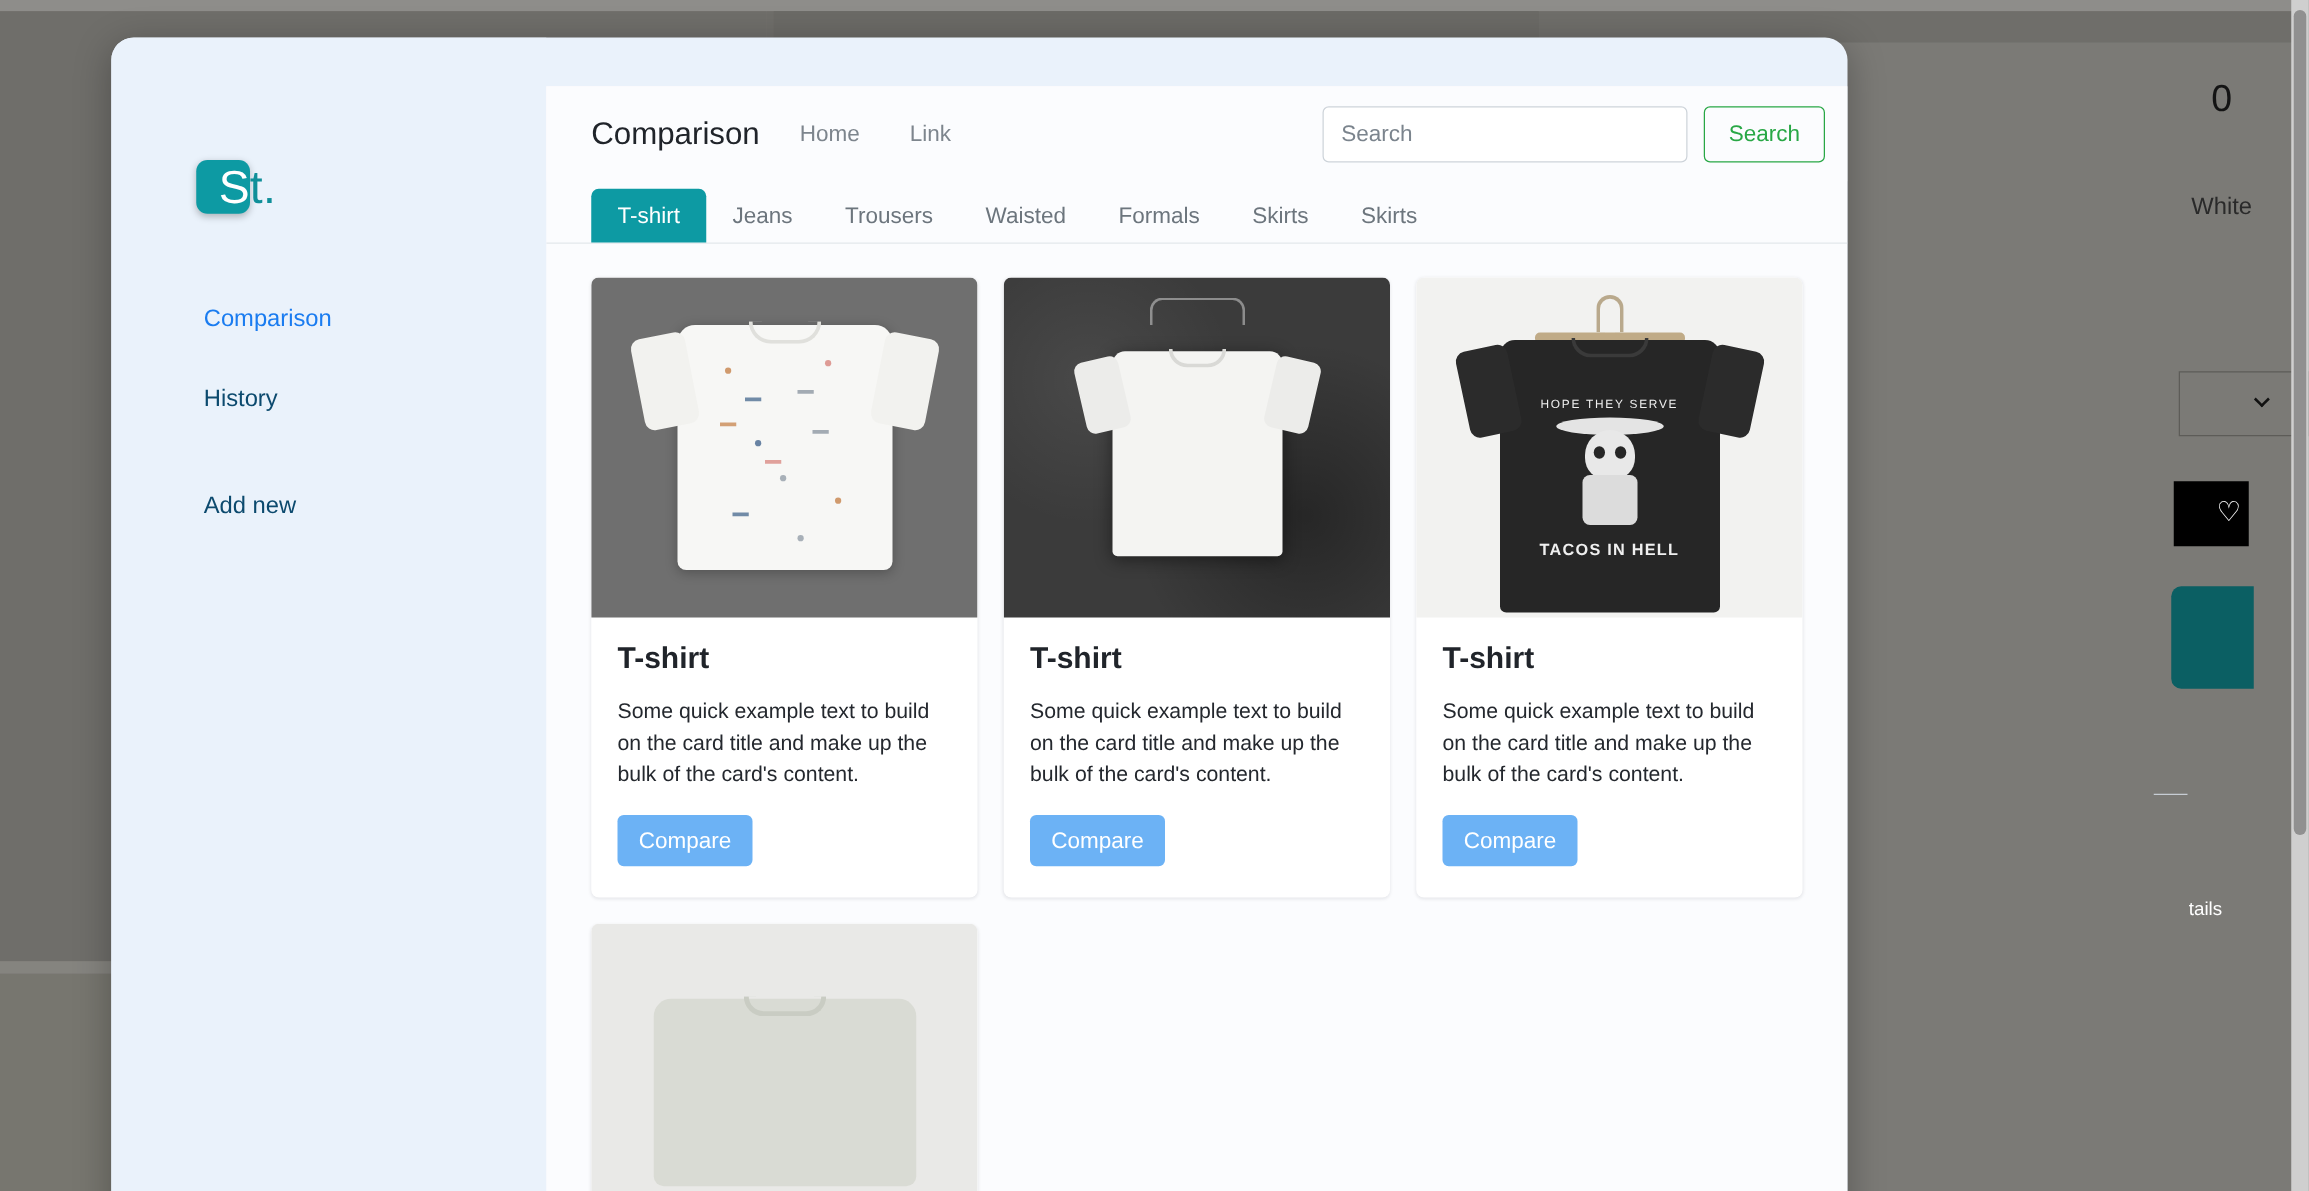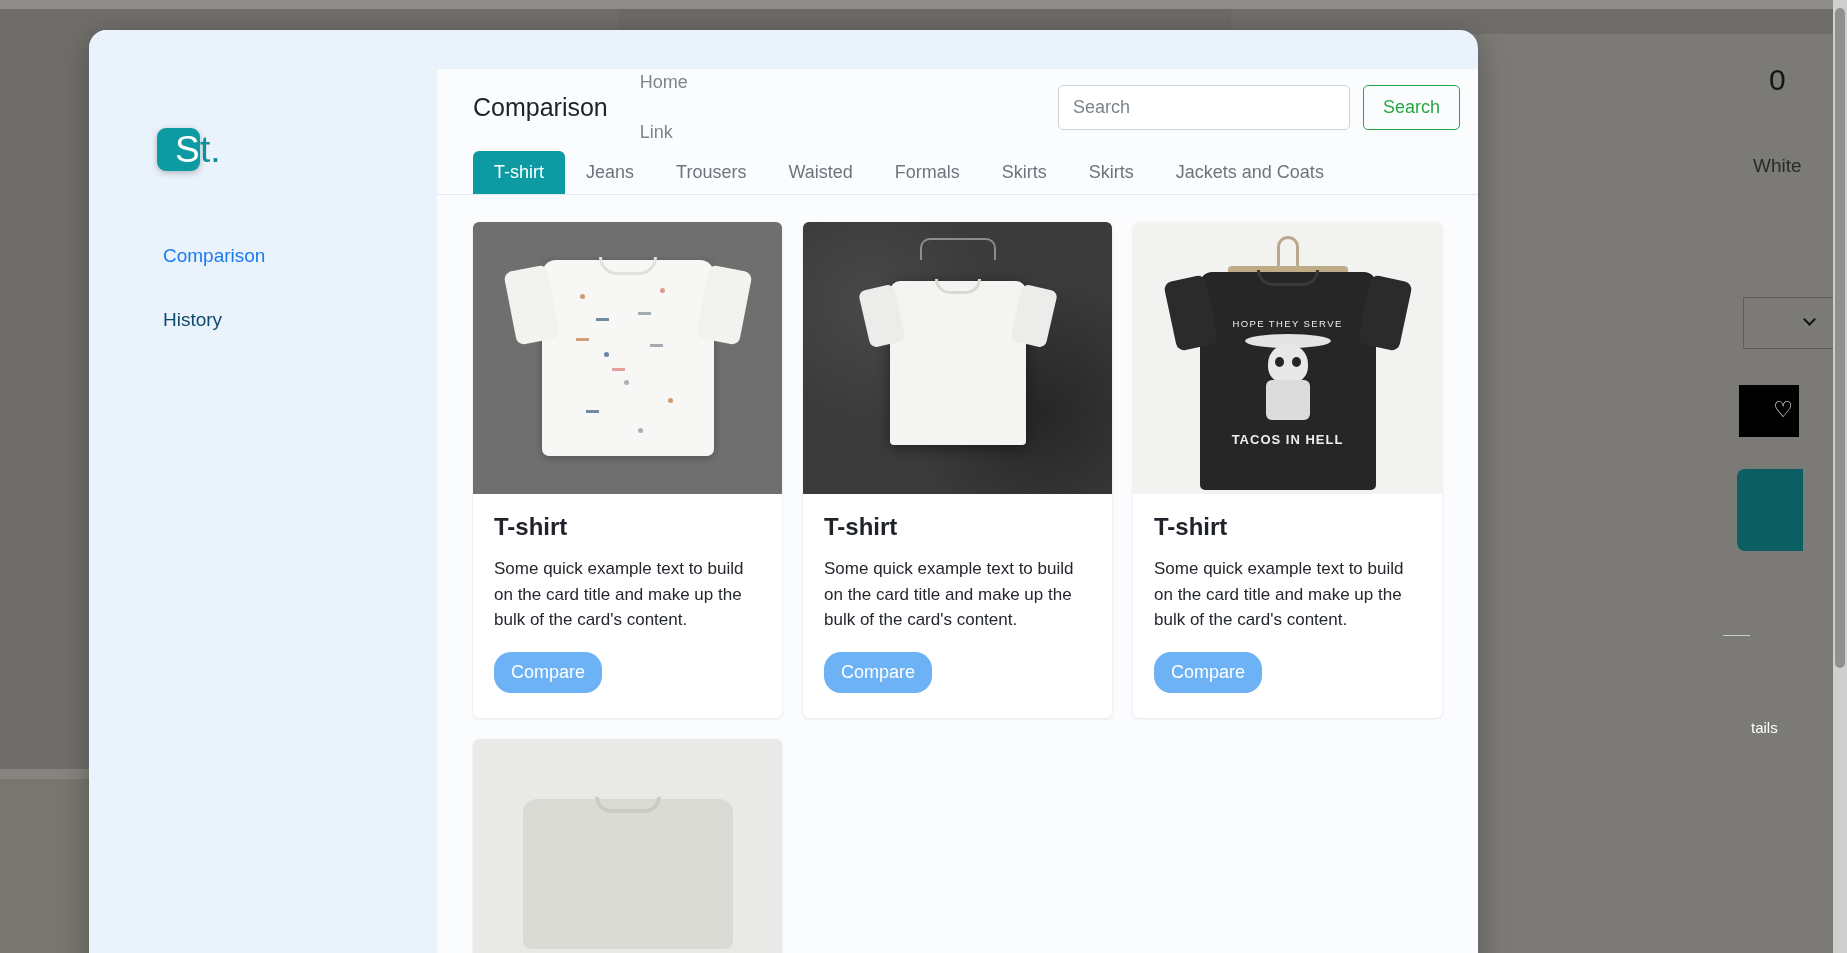--- a/index.html
+++ b/index.html
@@ -161,21 +161,21 @@
   .navbar {
     height: 76px;
     display: flex;
     align-items: center;
     padding: 0 18px 0 36px;
     background: #fbfcfe;
   }
   .nav-brand {
     font-size: 25px; color: #20242a; margin-right: 32px; cursor: pointer;
   }
-  .nav-links { display: flex; gap: 29px; flex-direction: column; }
+  .nav-links { display: flex; gap: 40px; }
   .nav-link {
     font-size: 18px; color: #7d858d; text-decoration: none; cursor: pointer;
   }
   .search-wrap { margin-left: auto; display: flex; align-items: center; gap: 13px; }
   .search-input {
     width: 292px; height: 45px;
     border: 1px solid #ced4da;
     border-radius: 5px;
     padding: 0 14px;
     font-size: 18px;
@@ -383,21 +383,21 @@
   .card-body { padding: 19px 21px 25px 21px; }
   .card-title { font-size: 24px; color: #20242a; margin: 0 0 15px 0; }
   .card-text {
     font-size: 17px; color: #24282e; line-height: 1.51; margin: 0 0 19px 0;
   }
   .compare-btn {
     display: inline-block;
     background: #6cb2f5;
     color: #ffffff;
     border: none;
-    border-radius: 17px;
+    border-radius: 5px;
     font-size: 18px;
     padding: 10px 17px;
     cursor: pointer;
     font-family: "Liberation Sans", sans-serif;
   }
 </style>
 </head>
 <body>
 
 <div id="backdrop">
@@ -431,20 +431,21 @@
 
   <aside class="sidebar">
     <div class="brand">
       <div class="brand-badge"></div>
       <div class="brand-mark"><span class="wh">S</span><span>t.</span></div>
     </div>
 
     <nav class="nav">
       <a class="nav-item link">Comparison</a>
       <a class="nav-item">History</a>
+      <a class="nav-item spaced">Add new</a>
     </nav>
   </aside>
 
   <section class="content">
 
     <div class="navbar">
       <span class="nav-brand">Comparison</span>
       <div class="nav-links">
         <a class="nav-link">Home</a>
         <a class="nav-link">Link</a>
@@ -456,21 +457,20 @@
     </div>
 
     <div class="tabs">
       <div class="tab active">T-shirt</div>
       <div class="tab">Jeans</div>
       <div class="tab">Trousers</div>
       <div class="tab">Waisted</div>
       <div class="tab">Formals</div>
       <div class="tab">Skirts</div>
       <div class="tab">Skirts</div>
-      <div class="tab">Jackets and Coats</div>
     </div>
 
     <div class="grid">
 
       <article class="card">
         <div class="card-img ph1">
           <div class="tee">
             <span class="sleeveL"></span>
             <span class="sleeveR"></span>
             <span class="collar"></span>

